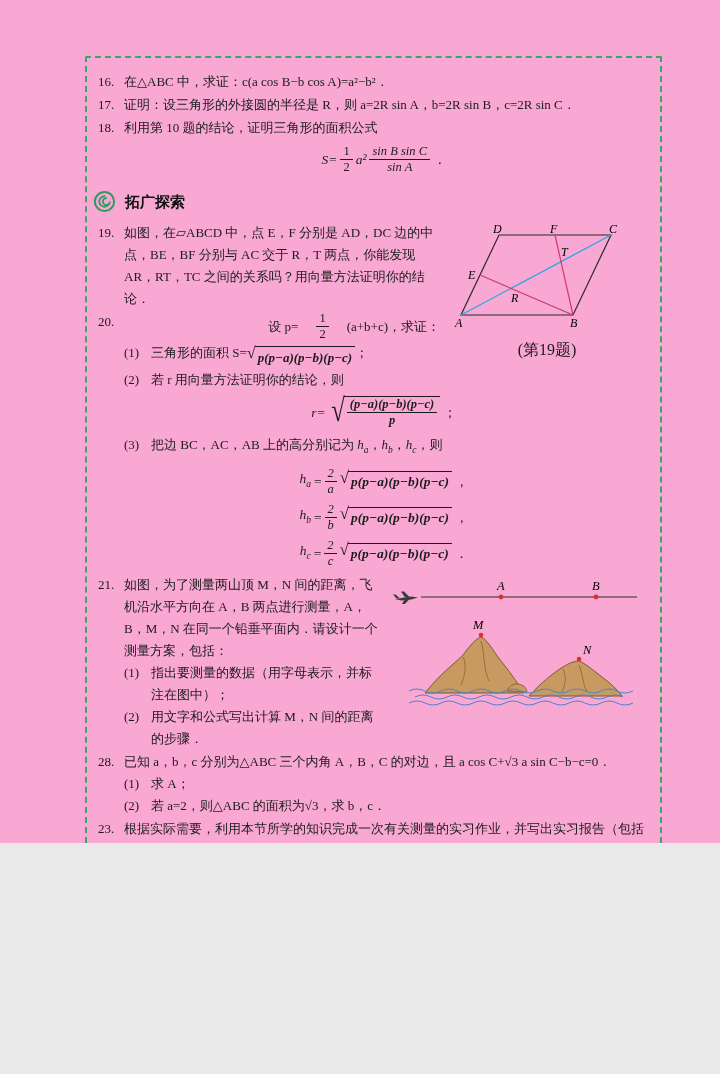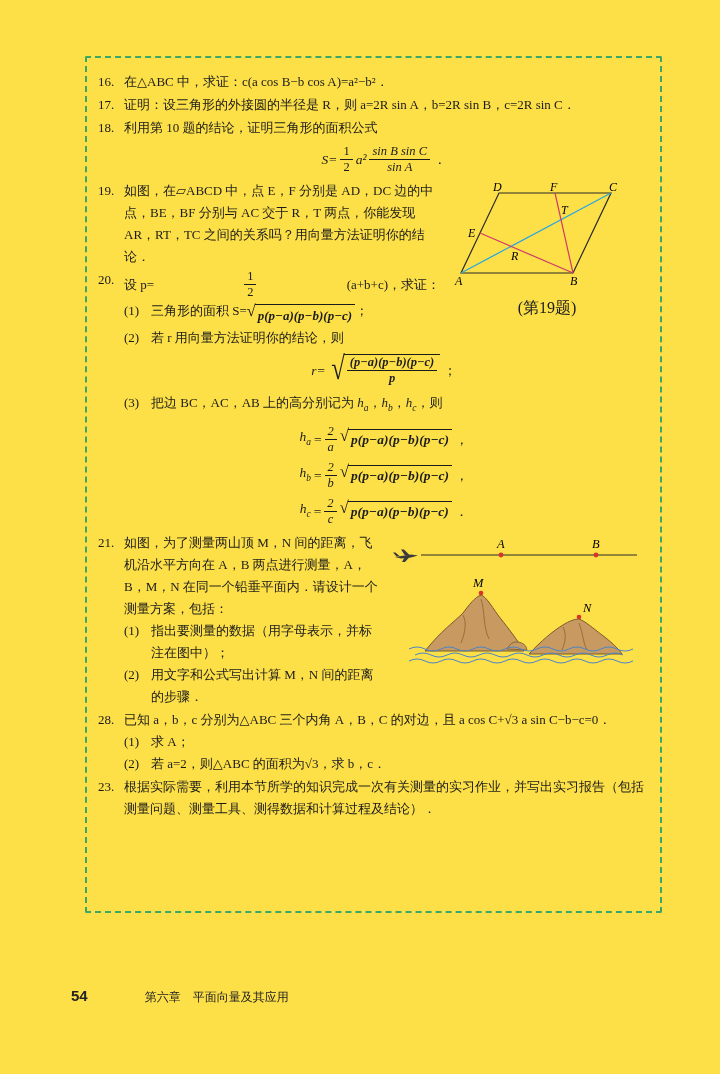--- a/index.html
+++ b/index.html
@@ -1,27 +1,27 @@
 <!DOCTYPE html>
 <html><head>
 <meta charset="utf-8">
 <style>
   html,body{margin:0;padding:0;background:#e9e9e9;}
-  .page{position:relative;width:720px;height:1074px;background:#fde047;
+  .page{position:relative;width:720px;height:843px;background:#f9a8d4;
         font-family:"Liberation Serif","DejaVu Serif",serif;color:#1b1b1b;overflow:hidden;margin:0 auto;}
   .bbox{position:absolute;left:85px;top:56px;width:577px;height:857px;box-sizing:border-box;
         border:2px dashed #3aa768;border-radius:2px;padding:12px 16px 0 10px;
         font-size:13px;line-height:22px;overflow:hidden;}
   .prob{position:relative;padding-left:27px;margin-top:1px;}
   .pnum{position:absolute;left:1px;top:0;}
   .sub{position:relative;padding-left:27px;}
   .slab{position:absolute;left:0;top:0;}
   .pline{margin:0;}
   .fline{display:flex;justify-content:center;align-items:center;gap:3px;margin:5px 0;font-size:13.5px;line-height:19px;}
-  .ifx{display:flex;align-items:center;gap:12px;justify-content:space-between;}
+  .ifx{display:flex;align-items:center;gap:18px;justify-content:flex-end;}
   .frac{display:inline-flex;flex-direction:column;align-items:center;text-align:center;
         font-size:12.5px;line-height:15px;vertical-align:middle;}
   .frac .fn{display:block;padding:0 3px;border-bottom:1px solid #1b1b1b;}
   .frac .fd{display:block;padding:0 3px;}
   .mi{font-style:italic;}
   .sqrt{display:inline-flex;align-items:flex-start;vertical-align:-2px;}
   .rsign{font-size:1.25em;line-height:1;transform:translateY(-1px);margin-right:-1px;font-style:normal;}
   .rsign.big{font-size:33px;transform:translateY(-2px) scaleX(0.75);margin-right:-3px;font-weight:300;}
   .rbar{display:inline-block;border-top:1px solid #1b1b1b;padding:0 3px;font-weight:bold;}
   sub{font-size:9.5px;font-style:italic;}
@@ -62,20 +62,29 @@
         </span>
         <span class="mi">a²</span>
         <span class="frac">
           <span class="fn mi">sin B sin C</span>
           <span class="fd mi">sin A</span>
         </span>
         <span>．</span>
       </div>
     </div>
 
+    <div class="sec">
+      <span style="display:inline-flex;">
+        <svg width="23" height="23" viewBox="0 0 24 24">
+          <circle cx="12" cy="12" r="10" fill="none" stroke="#2e9b5f" stroke-width="2.1"></circle>
+          <path d="M12 6.5 a5.5 5.5 0 1 0 5.5 5.5 a3.6 3.6 0 1 1 -3.6 -3.6" fill="none" stroke="#2e9b5f" stroke-width="1.9" stroke-linecap="round"></path>
+        </svg>
+      </span>
+      <span class="sec-title">拓广探索</span>
+    </div>
 
     <div class="prob">
       <span class="pnum">19.</span>
       <div class="fig" style="width:194px;">
         <svg width="192" height="106" viewBox="0 0 192 106">
           <polygon points="10,90 122,90 160,10 48,10" fill="none" stroke="#2a2a2a" stroke-width="1.2"></polygon>
           <line x1="10" y1="90" x2="160" y2="10" stroke-width="1.3" stroke="#2aa7df"></line>
           <line x1="122" y1="90" x2="29" y2="50" stroke-width="1.2" stroke="#cf3a6a"></line>
           <line x1="122" y1="90" x2="104" y2="10" stroke-width="1.2" stroke="#cf3a6a"></line>
           <text x="4" y="102" font-size="12" font-style="italic">A</text>

